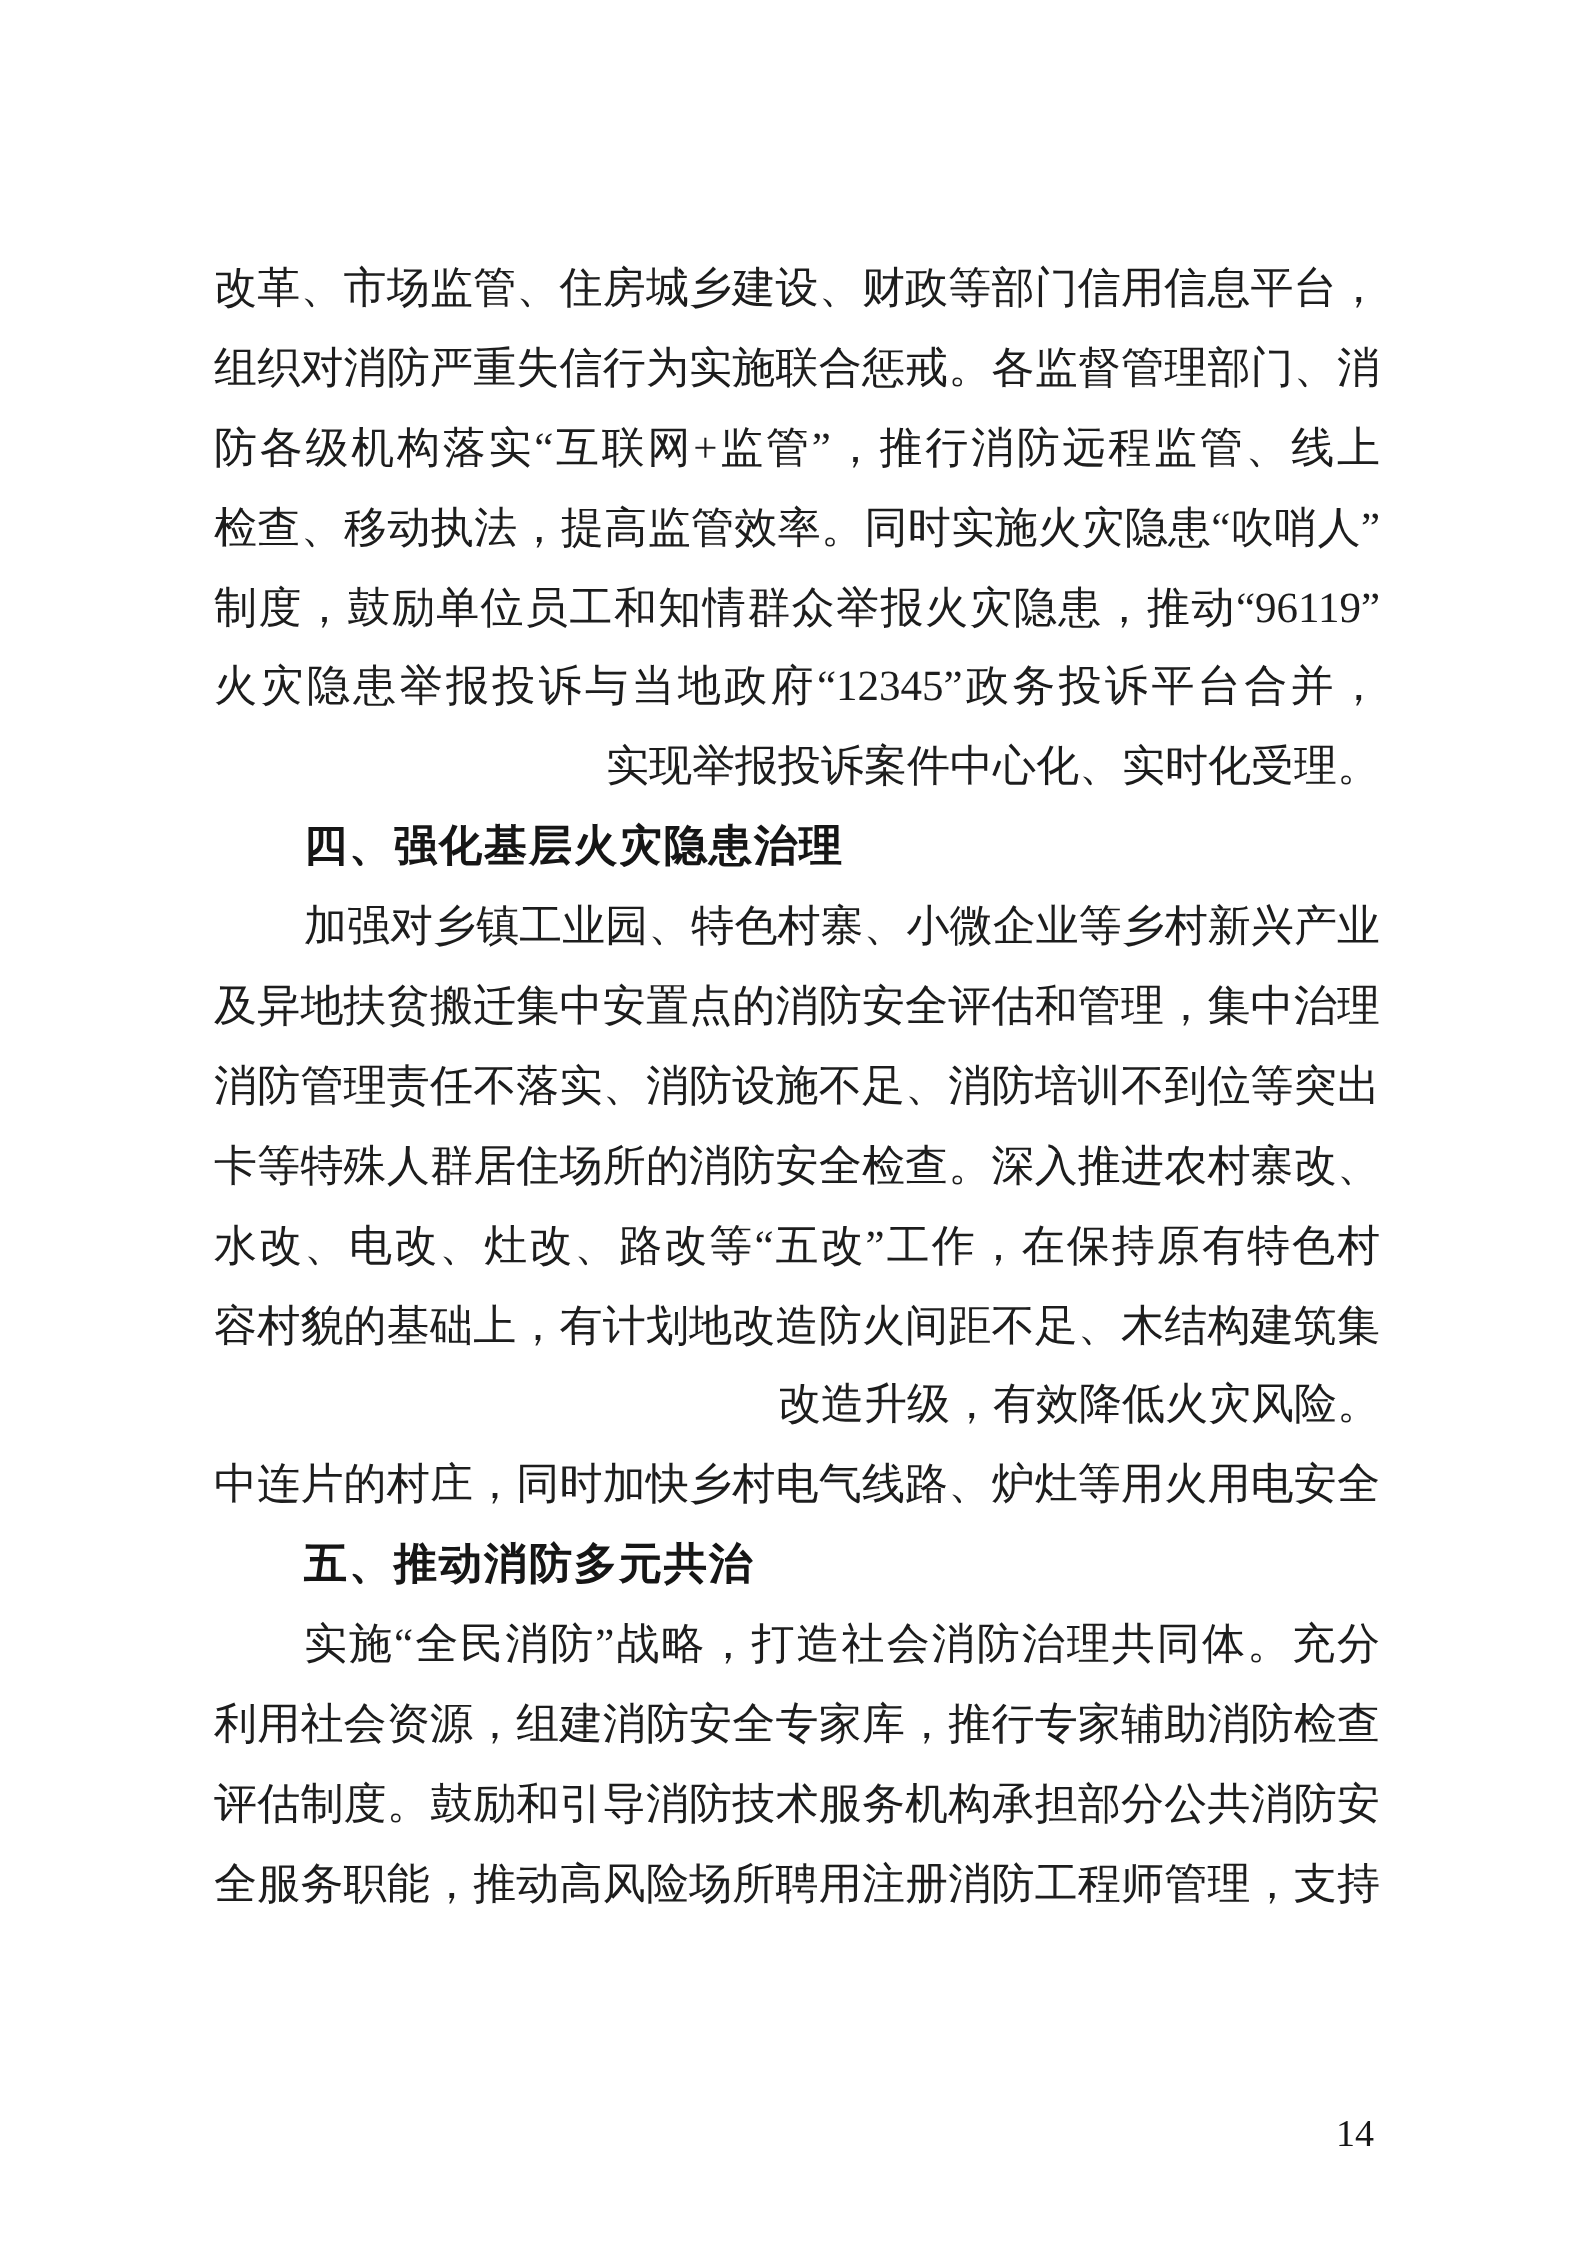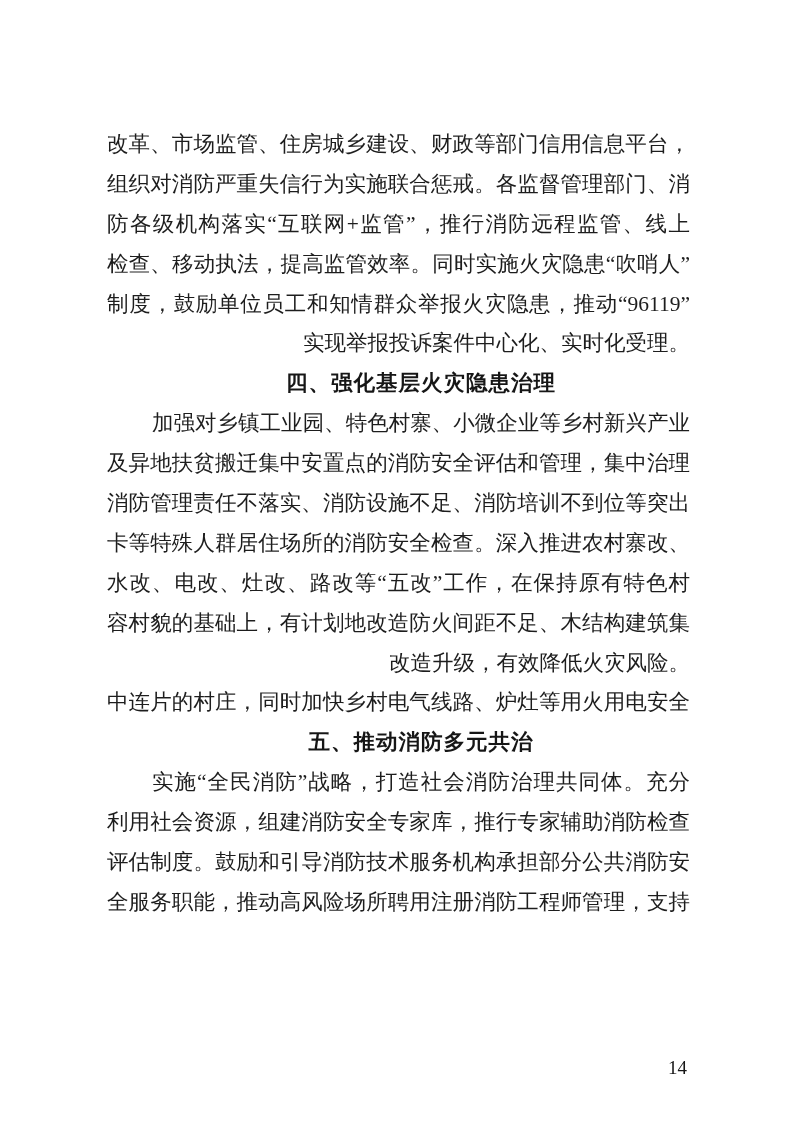--- a/index.html
+++ b/index.html
@@ -37,21 +37,21 @@
     text-align: right;
   }
   .indent {
     text-indent: 45px;
   }
   .heading {
     font-family: "Liberation Sans", sans-serif;
     font-weight: bold;
     font-size: 21.5px;
     padding-left: 45px;
-    text-align: center;
+    text-align: left;
     color: #161616;
     letter-spacing: 1px;
   }
   .page-number {
     position: absolute;
     left: 668px;
     top: 1034px;
     font-family: "Liberation Serif", serif;
     font-size: 19px;
     line-height: 20px;
@@ -62,20 +62,21 @@
 <body>
 
 <div class="page">
   <div class="text-block">
 
     <div class="row j">改革、市场监管、住房城乡建设、财政等部门信用信息平台，</div>
     <div class="row j">组织对消防严重失信行为实施联合惩戒。各监督管理部门、消</div>
     <div class="row j">防各级机构落实“互联网+监管”，推行消防远程监管、线上</div>
     <div class="row j">检查、移动执法，提高监管效率。同时实施火灾隐患“吹哨人”</div>
     <div class="row j">制度，鼓励单位员工和知情群众举报火灾隐患，推动“96119”</div>
+    <div class="row j">火灾隐患举报投诉与当地政府“12345”政务投诉平台合并，</div>
     <div class="row left">实现举报投诉案件中心化、实时化受理。</div>
 
     <div class="row heading">四、强化基层火灾隐患治理</div>
 
     <div class="row j indent">加强对乡镇工业园、特色村寨、小微企业等乡村新兴产业</div>
     <div class="row j">及异地扶贫搬迁集中安置点的消防安全评估和管理，集中治理</div>
     <div class="row j">消防管理责任不落实、消防设施不足、消防培训不到位等突出</div>
     <div class="row j">卡等特殊人群居住场所的消防安全检查。深入推进农村寨改、</div>
     <div class="row j">水改、电改、灶改、路改等“五改”工作，在保持原有特色村</div>
     <div class="row j">容村貌的基础上，有计划地改造防火间距不足、木结构建筑集</div>

